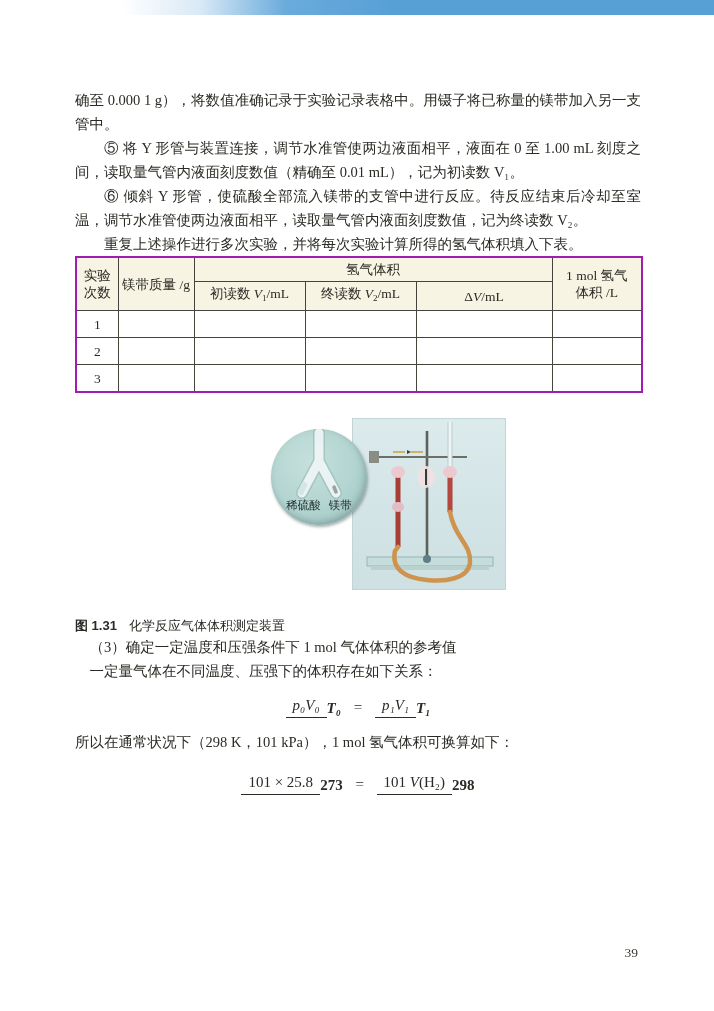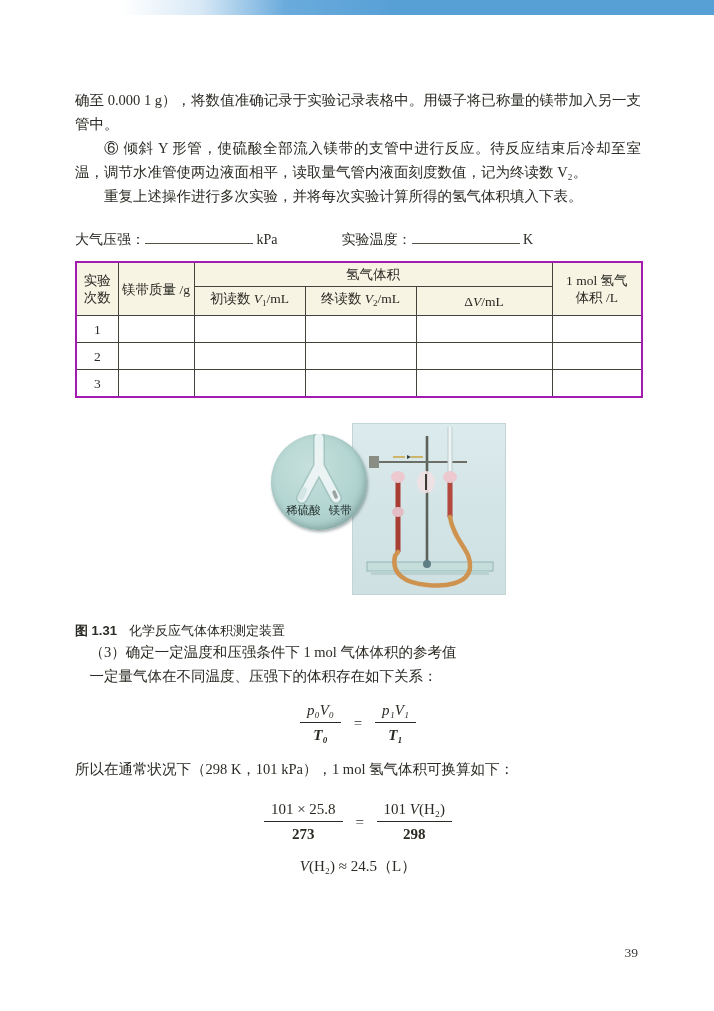--- a/index.html
+++ b/index.html
@@ -47,45 +47,41 @@
     background:linear-gradient(180deg,#dcebec 0%,#d3e4e6 55%,#cfe0e2 100%);
     box-shadow:0 0 0 1px #c3d4d6;
   }
   .caption{margin-top:14px;text-align:left;font-size:13px;line-height:18px;}
   .caption .cap-num{font-family:"Liberation Sans","DejaVu Sans",sans-serif;font-weight:bold;}
   .caption .cap-txt{margin-left:12px;}
 
   
   .sec3{}
   .formula{margin-top:12px;margin-bottom:6px;text-align:center;font-size:15px;line-height:20px;}
-  .frac{display:inline-flex;flex-direction:column;vertical-align:middle;text-align:center;}
+  .frac{display:inline-flex;flex-direction:row;vertical-align:middle;text-align:center;align-items:flex-end;}
   .num{border-bottom:1.2px solid #2b2a24;padding:0 7px 2px;}
   .den{padding-top:2px;font-weight:bold;}
   .eq{display:inline-block;margin:0 9px;vertical-align:middle;}
   .result-line{margin-top:10px;text-align:center;font-size:15px;}
   .para-std{margin-top:12px;}
 
   .page-num{position:absolute;right:76px;top:945px;font-size:13.5px;color:#3a3933;}
 </style>
 </head>
 <body>
 
 <div class="topbar"></div>
 
 <div class="content">
 
   <p>确至 0.000 1 g），将数值准确记录于实验记录表格中。用镊子将已称量的镁带加入另一支管中。</p>
+  <p class="indent">⑤ 将 Y 形管与装置连接，调节水准管使两边液面相平，液面在 0 至 1.00 mL 刻度之间，读取量气管内液面刻度数值（精确至 0.01 mL），记为初读数 V₁。</p>
   <p class="indent">⑥ 倾斜 Y 形管，使硫酸全部流入镁带的支管中进行反应。待反应结束后冷却至室温，调节水准管使两边液面相平，读取量气管内液面刻度数值，记为终读数 V₂。</p>
   <p class="indent">重复上述操作进行多次实验，并将每次实验计算所得的氢气体积填入下表。</p>
 
-  <div class="record-line">
-    <span>大气压强：</span><span class="blank"></span>
-    <span>kPa</span><span class="rec-gap"></span><span>实验温度：</span><span class="blank"></span>
-    <span>K</span>
-  </div>
 
   <table>
     <colgroup>
       <col style="width:42px">
         <col style="width:76px">
         <col style="width:111px">
         <col style="width:111px">
         <col style="width:136px">
         <col style="width:90px">
     </colgroup>
@@ -195,19 +191,16 @@
         <span class="num">101 × 25.8</span>
         <span class="den">273</span>
       </span>
     <span class="eq">=</span>
     <span class="frac">
         <span class="num"><span>101 </span><span class="it">V</span><span>(H₂)</span></span>
         <span class="den">298</span>
       </span>
   </div>
 
-  <p class="result-line">
-    <span class="it">V</span><span>(H₂) ≈ 24.5（L）</span>
-  </p>
 
 </div>
 
 <div class="page-num">39</div>
 
 </body></html>

